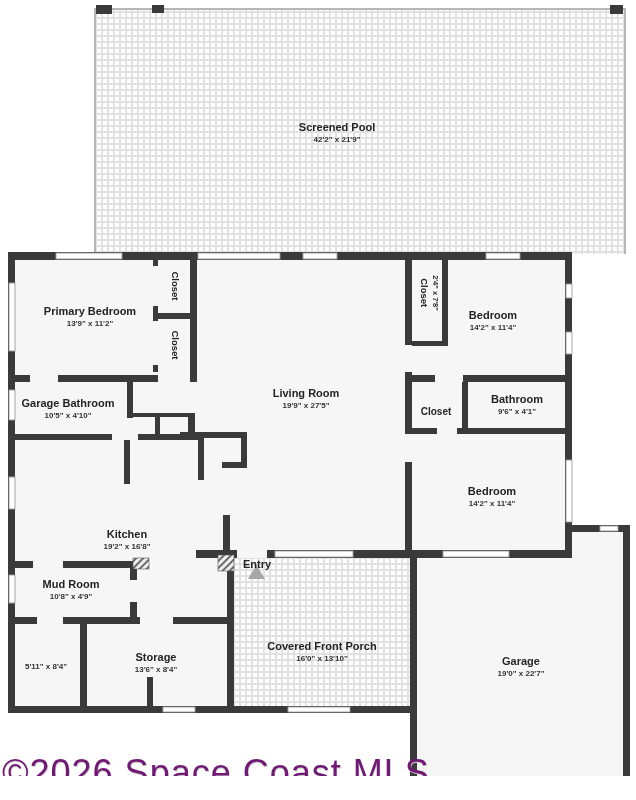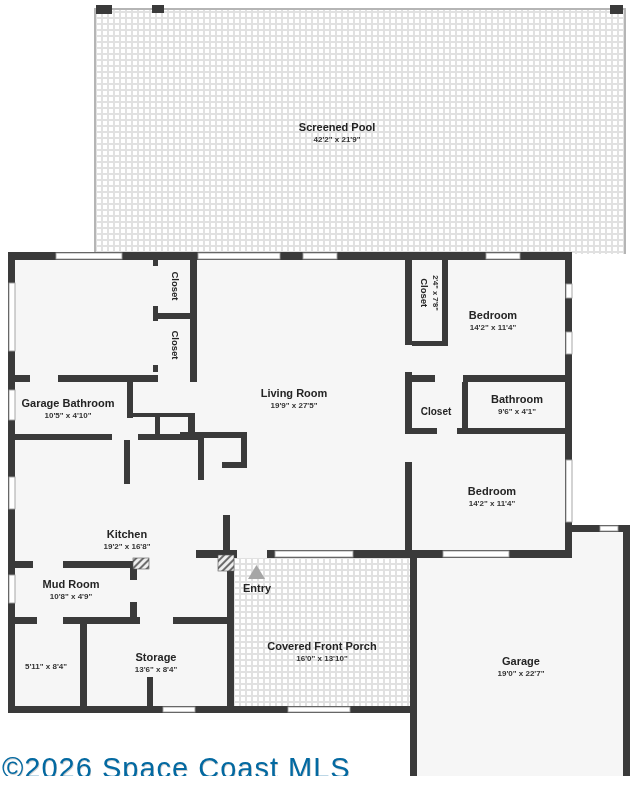--- a/index.html
+++ b/index.html
@@ -8,22 +8,22 @@
   #plan svg{position:absolute;left:0;top:0;}
   .label{position:absolute;transform:translate(-50%,-50%);text-align:center;
          color:#242424;white-space:nowrap;z-index:5;}
   .rname{font-size:11px;font-weight:700;line-height:13px;}
   .rdims{font-size:8px;font-weight:700;line-height:11px;color:#333;}
   .label-sm .rname{font-size:10px;}
   .label-v{writing-mode:vertical-lr;text-orientation:mixed;white-space:nowrap;}
   .label-v .rname{font-size:9.5px;line-height:12px;}
   .label-v .rdims{font-size:7.5px;line-height:10px;}
   .label-wrap{white-space:normal;width:66px;}
-  .watermark{position:absolute;left:2px;top:752px;font-size:29px;font-weight:400;
-             letter-spacing:1px;color:#0369a1;text-shadow:0.6px 0.6px 0 #cfcfcf;
+  .watermark{position:absolute;left:2px;top:752px;font-size:36px;font-weight:400;
+             letter-spacing:1px;color:#701a75;text-shadow:0.6px 0.6px 0 #cfcfcf;
              white-space:nowrap;z-index:6;}
   .disclaimer{position:absolute;left:50%;transform:translateX(-50%);top:781px;
               font-size:6.5px;color:#444;white-space:nowrap;z-index:6;}
 </style>
 </head>
 <body>
 
 <div id="plan">
 
 <svg width="636" height="800" viewBox="0 0 636 800">
@@ -136,30 +136,34 @@
   </g>
 
   <polygon points="248,579 265,579 256.5,565" fill="#a6a6a6"></polygon>
 </svg>
 
 <div class="label" style="left:337px;top:133px">
   <div class="rname">Screened Pool</div>
   <div class="rdims">42'2" x 21'9"</div>
 </div>
 
+<div class="label" style="left:90px;top:317px">
+  <div class="rname">Primary Bedroom</div>
+  <div class="rdims">13'9" x 11'2"</div>
+</div>
 
 <div class="label label-v" style="left:175px;top:286px">
   <div class="rname">Closet</div>
 </div>
 
 <div class="label label-v" style="left:175px;top:345px">
   <div class="rname">Closet</div>
 </div>
 
-<div class="label" style="left:294px;top:399px">
+<div class="label" style="left:306px;top:399px">
   <div class="rname">Living Room</div>
   <div class="rdims">19'9" x 27'5"</div>
 </div>
 
 <div class="label label-v" style="left:429px;top:293px">
   <div class="rname">Closet</div>
   <div class="rdims">2'4" x 7'8"</div>
 </div>
 
 <div class="label" style="left:493px;top:321px">
@@ -198,21 +202,21 @@
 
 <div class="label" style="left:46px;top:666px">
   <div class="rdims">5'11" x 8'4"</div>
 </div>
 
 <div class="label" style="left:156px;top:663px">
   <div class="rname">Storage</div>
   <div class="rdims">13'6" x 8'4"</div>
 </div>
 
-<div class="label" style="left:257px;top:588px">
+<div class="label" style="left:257px;top:564px">
   <div class="rname">Entry</div>
 </div>
 
 <div class="label" style="left:322px;top:652px">
   <div class="rname">Covered Front Porch</div>
   <div class="rdims">16'0" x 13'10"</div>
 </div>
 
 <div class="label" style="left:521px;top:667px">
   <div class="rname">Garage</div>

